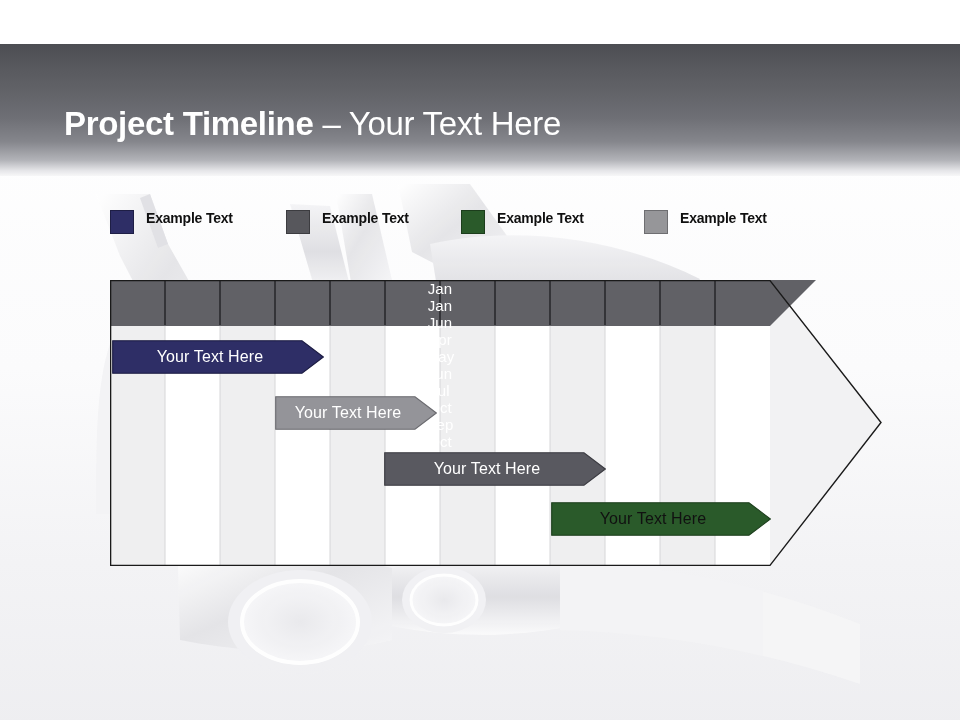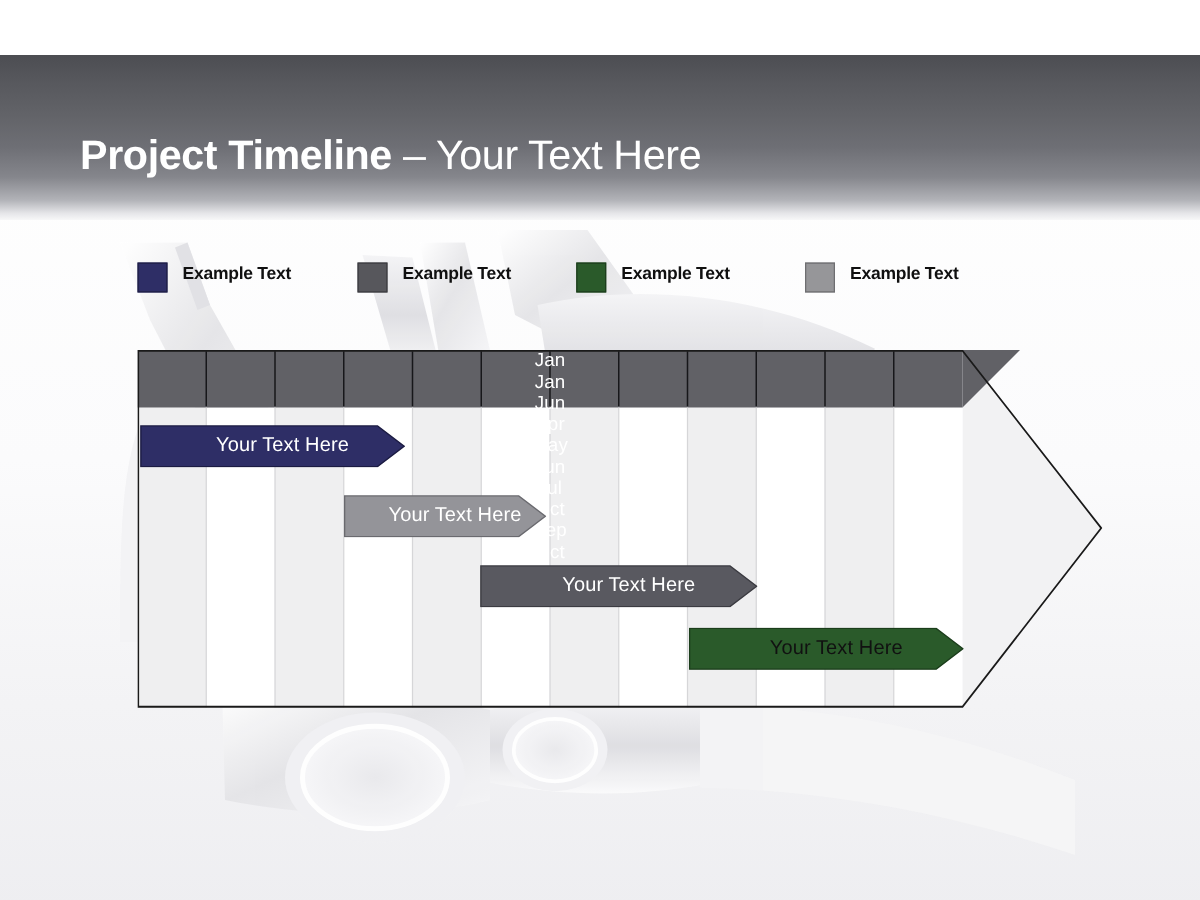--- a/index.html
+++ b/index.html
@@ -127,21 +127,21 @@
     width: 772px;
     height: 288px;
   }
   .bar {
     position: absolute;
     height: 34px;
   }
   .bar-svg { position: absolute; left: 0; top: 0; }
   .bar-label {
     position: absolute;
-    left: 16px; top: 0;
+    left: 0; top: 0;
     width: 100%;
     height: 34px;
     display: flex;
     align-items: center;
     justify-content: center;
     font-size: 16px;
     white-space: nowrap;
     padding-right: 16px;
     box-sizing: border-box;
     letter-spacing: 0.1px;

